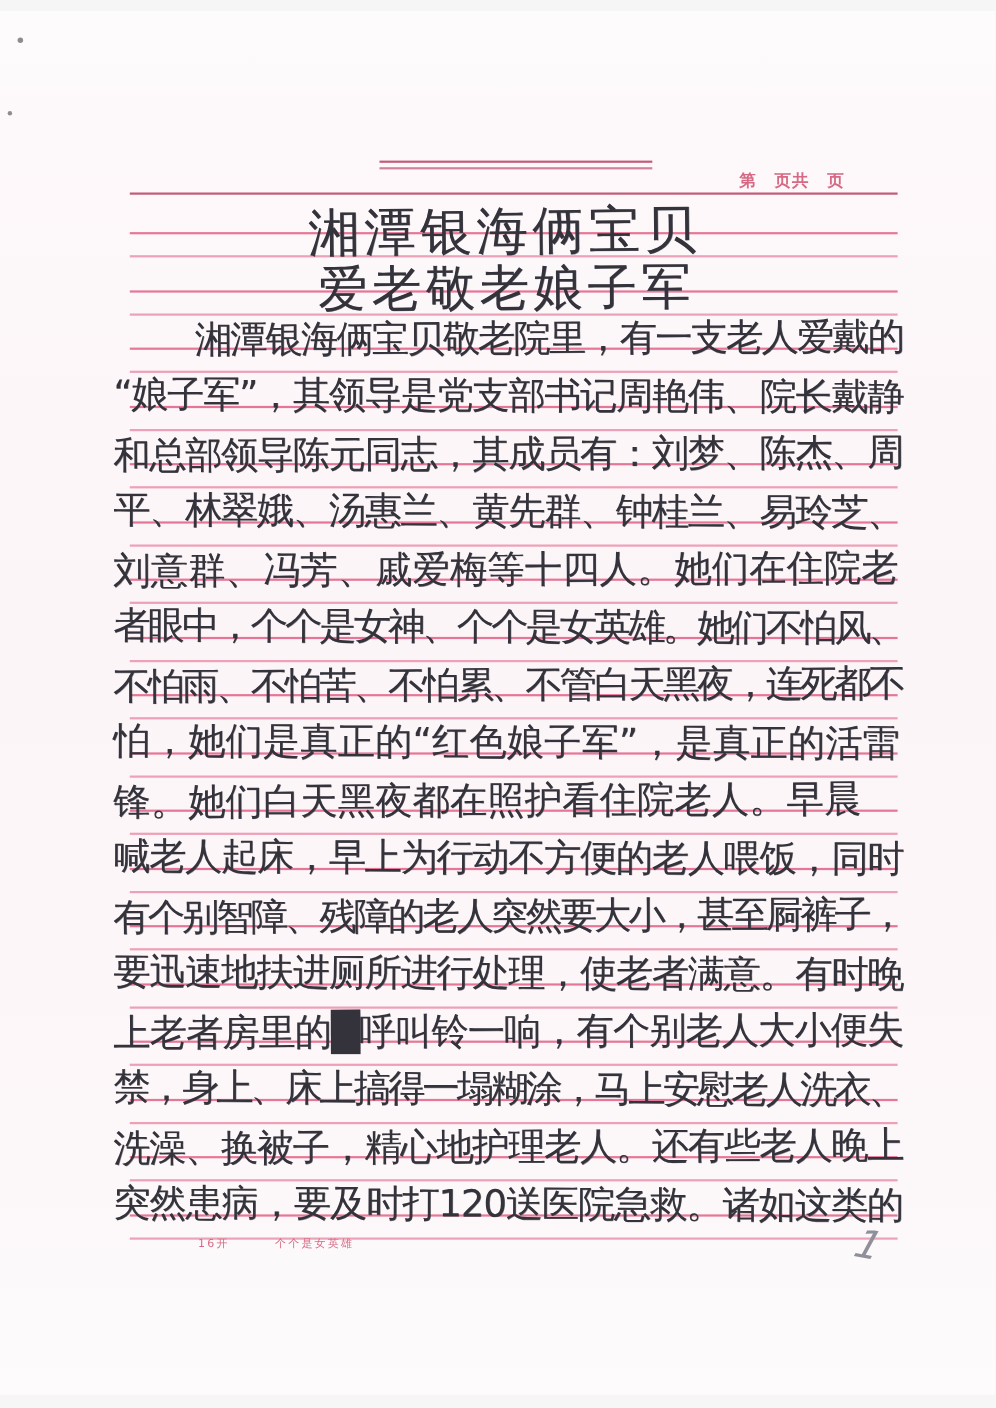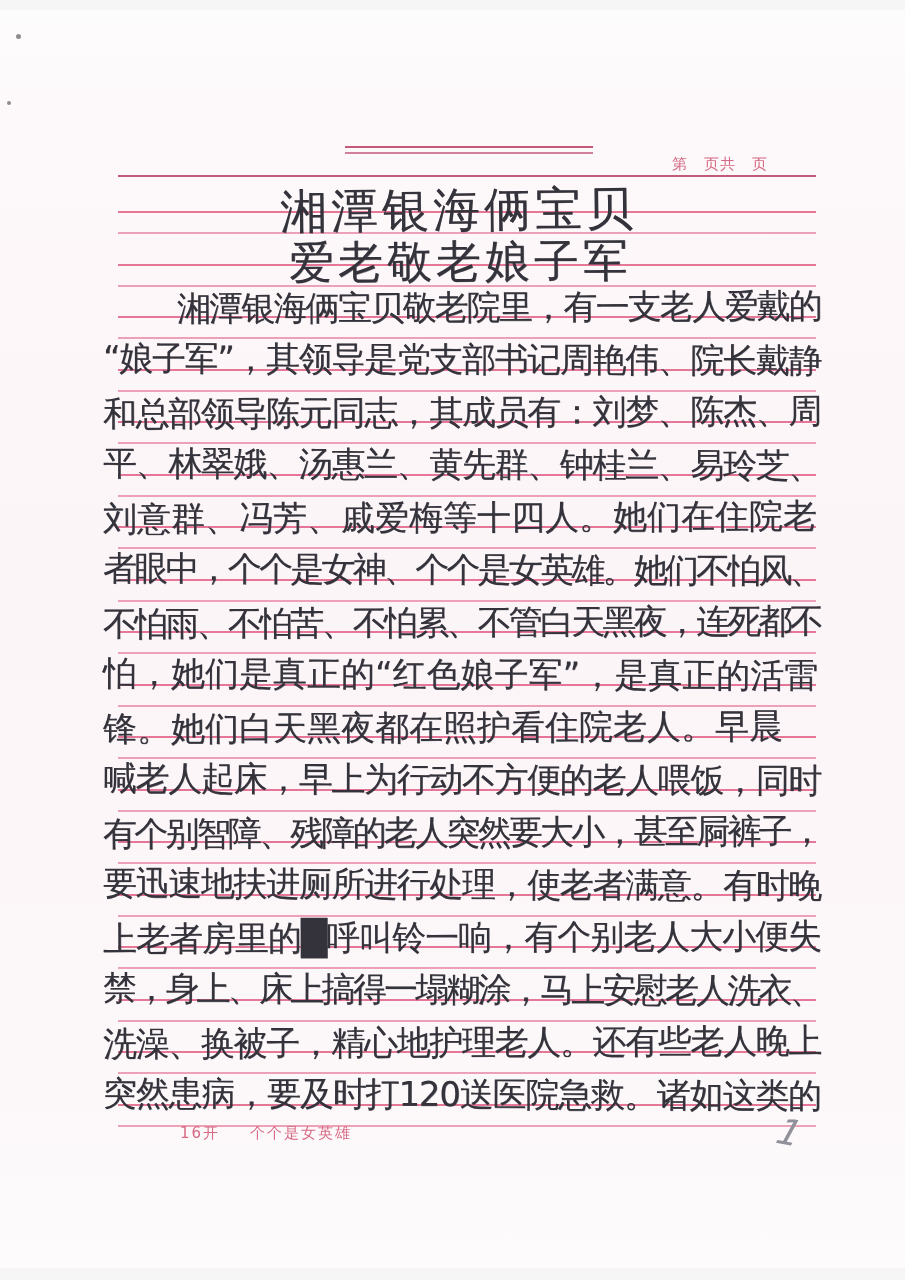--- a/index.html
+++ b/index.html
@@ -11,40 +11,40 @@
   .paper{
     position:absolute;left:0;top:10px;width:905px;height:1258px;
     background:linear-gradient(180deg,#fdfcfc 0%,#fdf8fa 10%,#fcf5f8 45%,#fcf7f9 80%,#fdfbfb 100%);
   }
   .speck{position:absolute;background:#8d8d90;border-radius:50%;}
   .rules{position:absolute;left:0;top:0;width:905px;height:1280px;z-index:1;}
   .rule{position:absolute;left:118px;width:698px;height:2px;}
   .toprule{position:absolute;left:345px;width:248px;height:2px;background:var(--rule-dark,#c06a84);}
   .pagehead{
     position:absolute;left:672px;top:155px;width:140px;z-index:2;
-    color:var(--print-red,#d66a84);font-size:15px;letter-spacing:1px;
+    color:var(--print-red,#d66a84);font-size:15px;letter-spacing:1px;font-weight:bold;
   }
   .title{
     position:absolute;z-index:3;color:var(--ink,#34333b);
     letter-spacing:4px;white-space:nowrap;
     text-shadow:0.4px 0.3px 0 rgba(42,41,50,.55);
   }
   .title1{left:280px;top:179px;font-size:47px;transform:rotate(-0.6deg);}
   .title2{left:289px;top:232px;font-size:45px;transform:rotate(-0.4deg);}
   .hand{
     position:absolute;left:103px;width:718px;height:48px;z-index:3;
     color:var(--ink,#34333b);font-size:34px;white-space:nowrap;
     text-shadow:0.4px 0.3px 0 rgba(42,41,50,.5);
   }
   .hand:nth-child(odd){transform:rotate(-0.25deg);}
   .hand:nth-child(even){transform:rotate(0.2deg);}
   .indent{text-indent:74px;}
   .footer-label{
     position:absolute;top:1124px;z-index:2;
-    color:var(--print-red,#d66a84);font-size:15px;letter-spacing:2px;
+    color:var(--print-red,#d66a84);font-size:10px;letter-spacing:2px;
   }
   .f-size{left:180px;}
   .f-paper{left:250px;}
   .pagenum{
     position:absolute;left:778px;top:1112px;z-index:3;
     color:var(--pencil,#90909a);font-size:36px;font-style:italic;
     transform:rotate(10deg) skewX(-8deg);
   }
 </style>
 </head>

